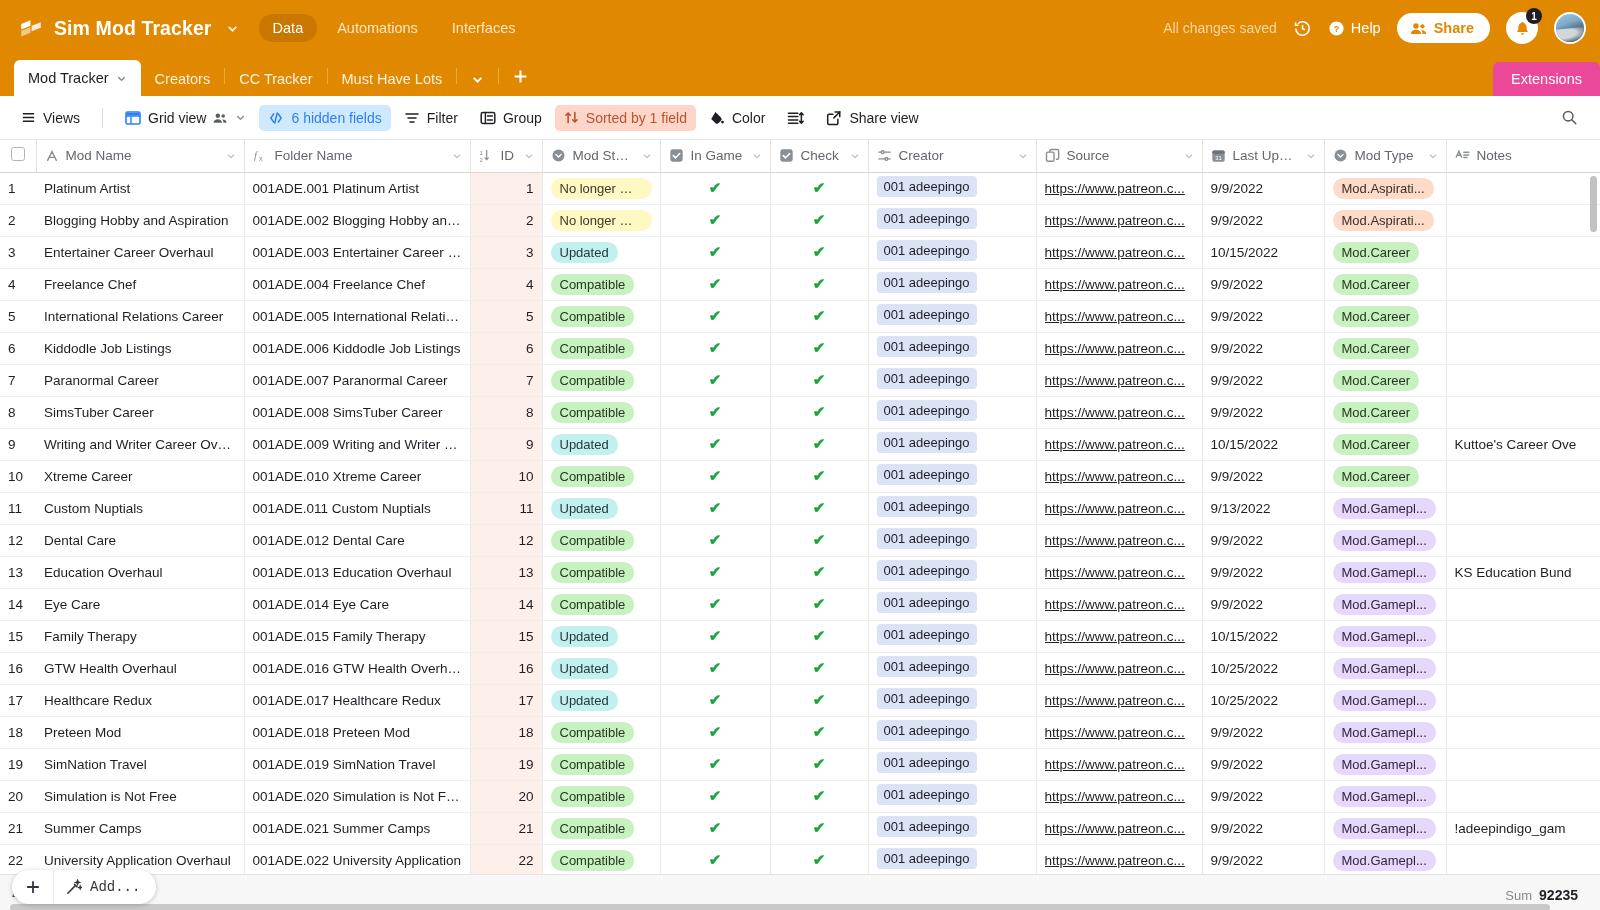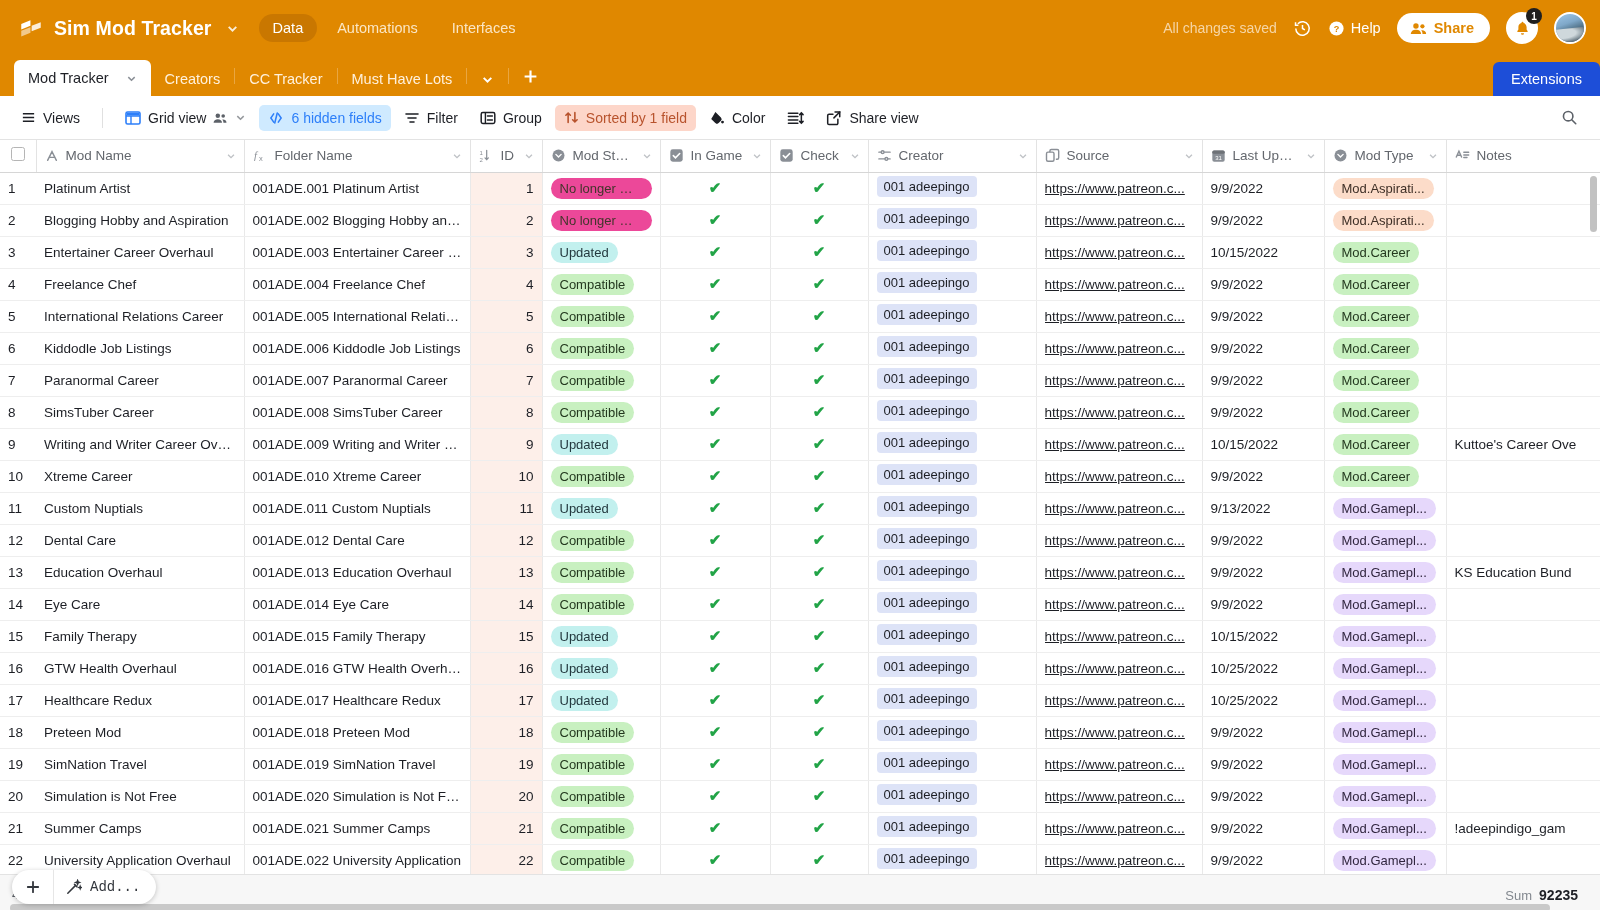--- a/index.html
+++ b/index.html
@@ -64,34 +64,34 @@
     transform: rotate(-6deg);
   }
 
   
   .tabbar {
     height: 40px; background: #e08800; display: flex; align-items: flex-end;
     position: relative; padding-left: 14px;
   }
   .tab {
     font-size: 14.5px; color: #fff1dc; padding: 0 14px; height: 34px;
-    display: flex; align-items: center; gap: 17px; cursor: pointer;
+    display: flex; align-items: center; gap: 7px; cursor: pointer;
     white-space: nowrap;
   }
   .tab.active {
     background: #ffffff; color: #1d1f25;
     border-top-left-radius: 6px; border-top-right-radius: 6px;
     height: 36px; font-weight: normal;
   }
   .tab-sep { width: 1px; height: 16px; background: #edb45c; opacity:.7; align-self:center; }
   .tab-plus { font-size: 20px; color: #fff; padding: 0 14px; cursor: pointer; line-height: 1; align-self:center;}
   .extensions {
     margin-left: auto; font-size: 14.5px; color: #fff; padding: 0 18px;
     height: 34px; display: flex; align-items: center; cursor: pointer;
-    background: #1d4ed8; border-top-left-radius: 6px; border-top-right-radius:6px;
+    background: #ec4899; border-top-left-radius: 6px; border-top-right-radius:6px;
   }
 
   
   .toolbar {
     height: 44px; background: #ffffff; border-bottom: 1px solid #e3e3e3;
     display: flex; align-items: center; padding: 0 12px; gap: 4px;
   }
   .tb-item {
     display: flex; align-items: center; gap: 7px;
     font-size: 14px; color: #1d1f25; padding: 5px 9px;
@@ -142,21 +142,21 @@
   .cell-ellip { display:block; overflow: hidden; text-overflow: ellipsis; white-space: nowrap; }
   .id-cell { background: #fdefe9 !important; text-align: right; padding-right: 12px; }
   .ctr { text-align: center; }
 
   .badge {
     display: inline-block; border-radius: 11px; padding: 2px 9px;
     font-size: 13px; line-height: 17px; max-width: 100%;
     overflow: hidden; text-overflow: ellipsis; white-space: nowrap;
     vertical-align: middle;
   }
-  .b-orange { background: #ec4899; color: #42352b; }
+  .b-orange { background: #fef9c3; color: #42352b; }
   .b-cyan   { background: #c2f0ee; color: #24393f; }
   .b-green  { background: #c8f0c0; color: #24391f; }
   .b-purple { background: #e6d8fb; color: #31263f; }
   .b-peach  { background: #fcdcc9; color: #3e2f26; }
 
   .tick { color: #22a447; font-size: 15px; font-weight: bold; line-height: 1; }
   .link { color: #1d1f25; text-decoration: underline; cursor: pointer; }
 
   .creator-chip {
     display:inline-block; background:#dde3f7; color:#1d1f25; border-radius:4px;

